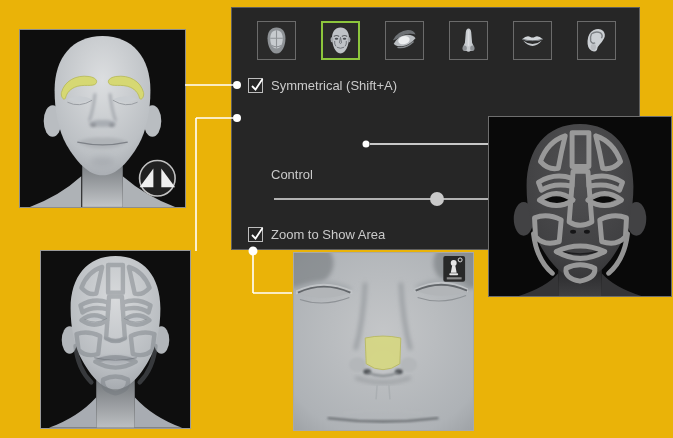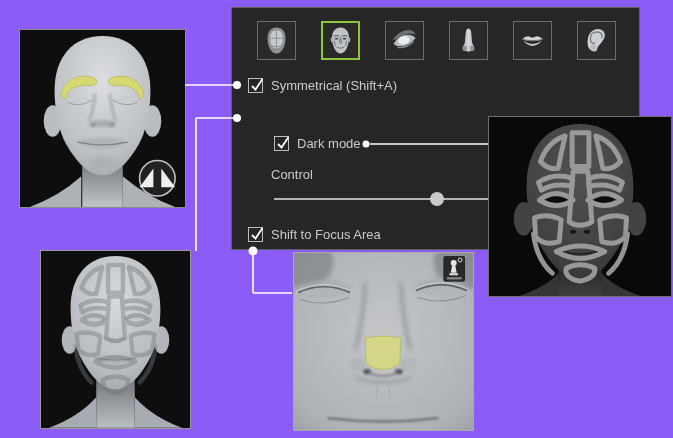--- a/index.html
+++ b/index.html
@@ -1,16 +1,16 @@
 <!DOCTYPE html>
 <html><head>
 <meta charset="utf-8">
 <style>
   html,body{margin:0;padding:0;background:#232323;}
-  #app{position:relative;width:673px;height:438px;background:#8b5cf6;overflow:hidden;
+  #app{position:relative;width:673px;height:438px;background:#eab308;overflow:hidden;
        font-family:"Liberation Sans",sans-serif;}
   
   .panel{position:absolute;left:231px;top:7px;width:409px;height:243px;
          border:1px solid #5f5f5f;background:#262626;box-sizing:border-box;z-index:1;}
   .tabs{position:absolute;left:25px;top:13px;display:flex;gap:25px;}
   .tab{width:39px;height:39px;box-sizing:border-box;border:1px solid #6b6b6b;
        background:#2a2a2a;padding:1px;cursor:pointer;}
   .tab.selected{border:2px solid #8dc63c;padding:0;}
   .tab svg{width:100%;height:100%;display:block;}
   .opt{position:absolute;display:flex;align-items:flex-start;gap:8px;}
@@ -99,43 +99,35 @@
     <div class="opt opt-sym">
       <span class="cb">
         <svg viewBox="0 0 15 19">
           <path d="M3,11 L6.5,14.5 L13.5,4" stroke="#ffffff" stroke-width="1.8" fill="none"></path>
         </svg>
       </span>
       <span class="lbl">Symmetrical (Shift+A)</span>
     </div>
 
 
-    <div class="opt opt-dark">
-      <span class="cb">
-        <svg viewBox="0 0 15 19">
-          <path d="M3,11 L6.5,14.5 L13.5,4" stroke="#ffffff" stroke-width="1.8" fill="none"></path>
-        </svg>
-      </span>
-      <span class="lbl">Dark mode</span>
-    </div>
 
     <div class="opacity-lbl lbl">Control</div>
 
     <div class="slider">
       <div class="track"></div>
       <div class="handle" style="left: calc(76% - 7px);"></div>
     </div>
 
     <div class="opt opt-zoom">
       <span class="cb">
         <svg viewBox="0 0 15 19">
           <path d="M3,11 L6.5,14.5 L13.5,4" stroke="#ffffff" stroke-width="1.8" fill="none"></path>
         </svg>
       </span>
-      <span class="lbl">Shift to Focus Area</span>
+      <span class="lbl">Zoom to Show Area</span>
     </div>
   </div>
 
   <div class="preview" id="img1">
     <svg viewBox="0 0 167 179">
       <defs>
         <radialGradient id="i1h" cx="50%" cy="32%" r="78%">
           <stop offset="0%" stop-color="#dcdee0"></stop>
             <stop offset="70%" stop-color="#bcc0c4"></stop>
             <stop offset="100%" stop-color="#9da1a7"></stop>

